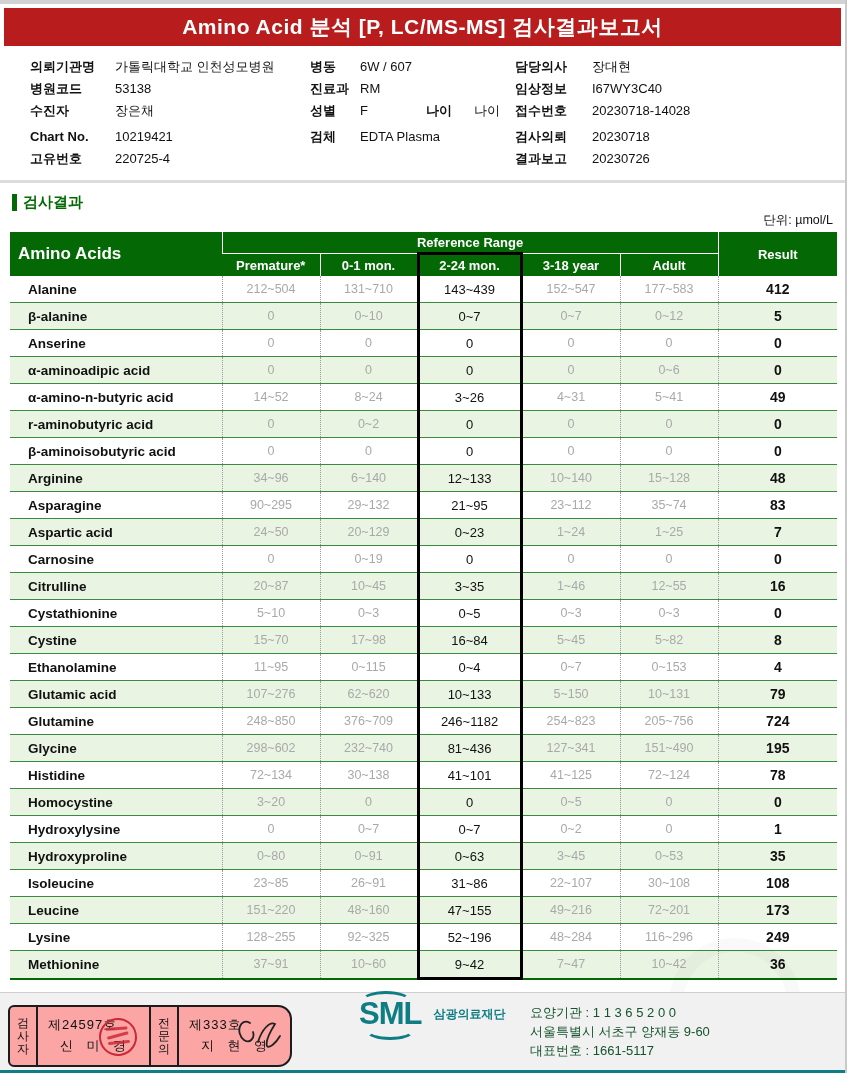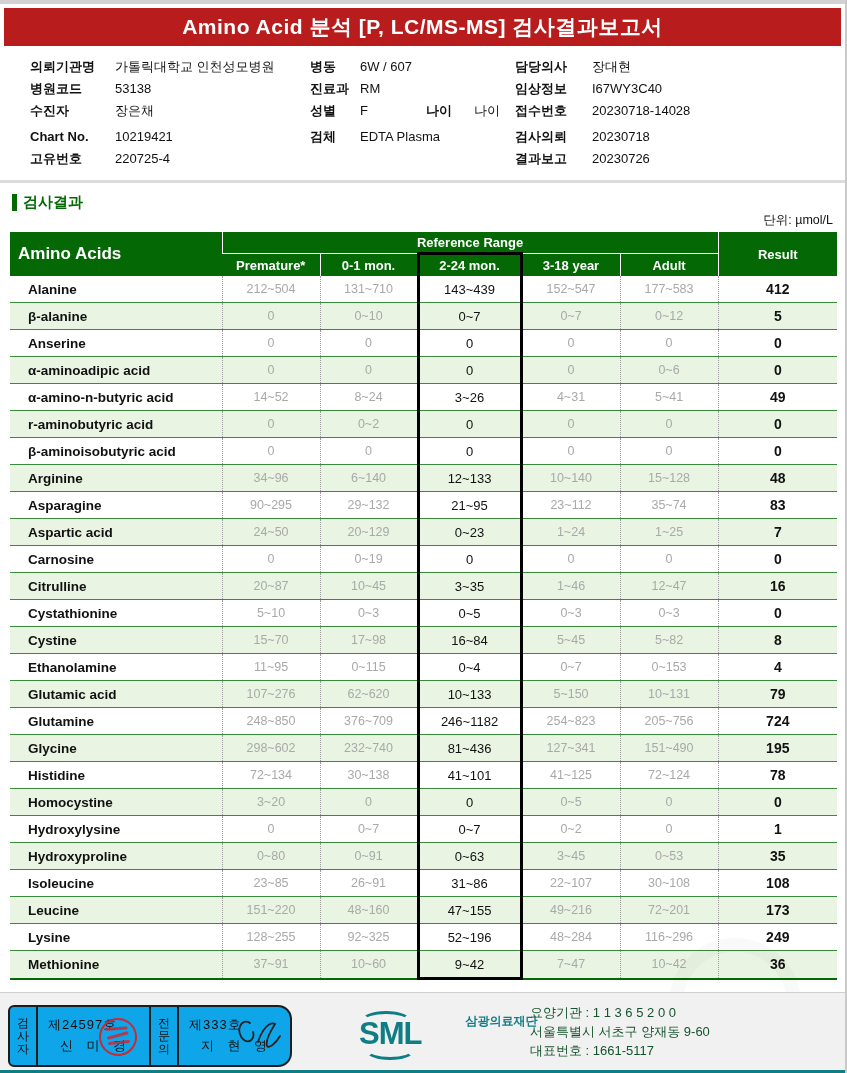--- a/index.html
+++ b/index.html
@@ -72,40 +72,40 @@
   .res-red{color:#e8282d;}
   .res-blue{color:#2323d6;}
   .res-black{color:#111;}
   
   .watermark{position:absolute;right:44px;top:938px;width:104px;height:104px;
     border:14px solid rgba(0,0,0,0.025);border-radius:50%;}
   .footer-band{position:absolute;left:0;right:0;top:992px;bottom:0;
     background:#f1f1f1;border-top:1px solid #cfcfcf;}
   .stamp-box{
     position:absolute;left:8px;top:12px;width:280px;height:58px;
-    border:2px solid #1c1c1c;border-radius:6px 14px 14px 6px;background:#0ea5e9;
+    border:2px solid #1c1c1c;border-radius:6px 14px 14px 6px;background:#fca5a5;
     display:flex;align-items:stretch;
   }
   .vlabel{width:26px;border-right:2px solid #1c1c1c;display:flex;align-items:center;justify-content:center;}
   .vlabel span{display:inline-block;width:14px;font-size:12px;line-height:13px;word-break:break-all;text-align:center;}
   .vlabel.mid{border-left:2px solid #1c1c1c;}
   .cert-cell{flex:1;position:relative;padding:7px 6px 5px 10px;font-size:13px;}
   .cert-no{display:block;line-height:21px;letter-spacing:1px;}
   .cert-name{display:block;line-height:21px;letter-spacing:5px;text-align:center;}
   .stamp{
     position:absolute;right:12px;top:11px;width:34px;height:34px;border-radius:50%;
     border:2px solid #cc2936;transform:rotate(-10deg);overflow:hidden;
   }
   .stamp i{position:absolute;left:6px;right:6px;height:3px;background:#cc2936;opacity:.85;border-radius:2px;}
   .stamp i:nth-child(1){top:7px;transform:rotate(6deg);}
   .stamp i:nth-child(2){top:14px;transform:rotate(-5deg);}
   .stamp i:nth-child(3){top:21px;transform:rotate(4deg);}
   .signature{position:absolute;right:6px;top:8px;}
   
-  .org{position:absolute;left:357px;top:20px;display:flex;align-items:flex-start;gap:32px;}
+  .org{position:absolute;left:357px;top:0;display:flex;align-items:flex-end;}
   .sml{position:relative;color:#0e7d84;font-weight:bold;font-size:31px;line-height:30px;letter-spacing:-1px;padding:6px 4px 8px 2px;}
   .sml::before{content:"";position:absolute;top:-2px;left:4px;width:44px;height:14px;
     border:3px solid transparent;border-top:3px solid #0e7d84;border-radius:50%;}
   .sml::after{content:"";position:absolute;bottom:-3px;right:10px;width:44px;height:14px;
     border:3px solid transparent;border-bottom:3px solid #0e7d84;border-radius:50%;}
   .org-name{color:#0e7d84;font-weight:bold;font-size:12px;margin:0 15px 14px 8px;}
   .addr{position:absolute;left:530px;top:10px;font-size:13px;line-height:19px;color:#14532d;}
   .bottom-bar{position:absolute;left:0;right:0;bottom:0;height:3px;background:#0e7d84;}
 </style>
 </head>
@@ -316,21 +316,21 @@
           <td class="ref">0</td>
           <td class="ref">0</td>
           <td class="result res-black">0</td>
         </tr>
         <tr>
           <td class="name">Citrulline</td>
           <td class="ref">20~87</td>
           <td class="ref">10~45</td>
           <td class="ref hl">3~35</td>
           <td class="ref">1~46</td>
-          <td class="ref">12~47</td>
+          <td class="ref">12~55</td>
           <td class="result res-black">16</td>
         </tr>
         <tr>
           <td class="name">Cystathionine</td>
           <td class="ref">5~10</td>
           <td class="ref">0~3</td>
           <td class="ref hl">0~5</td>
           <td class="ref">0~3</td>
           <td class="ref">0~3</td>
           <td class="result res-black">0</td>

